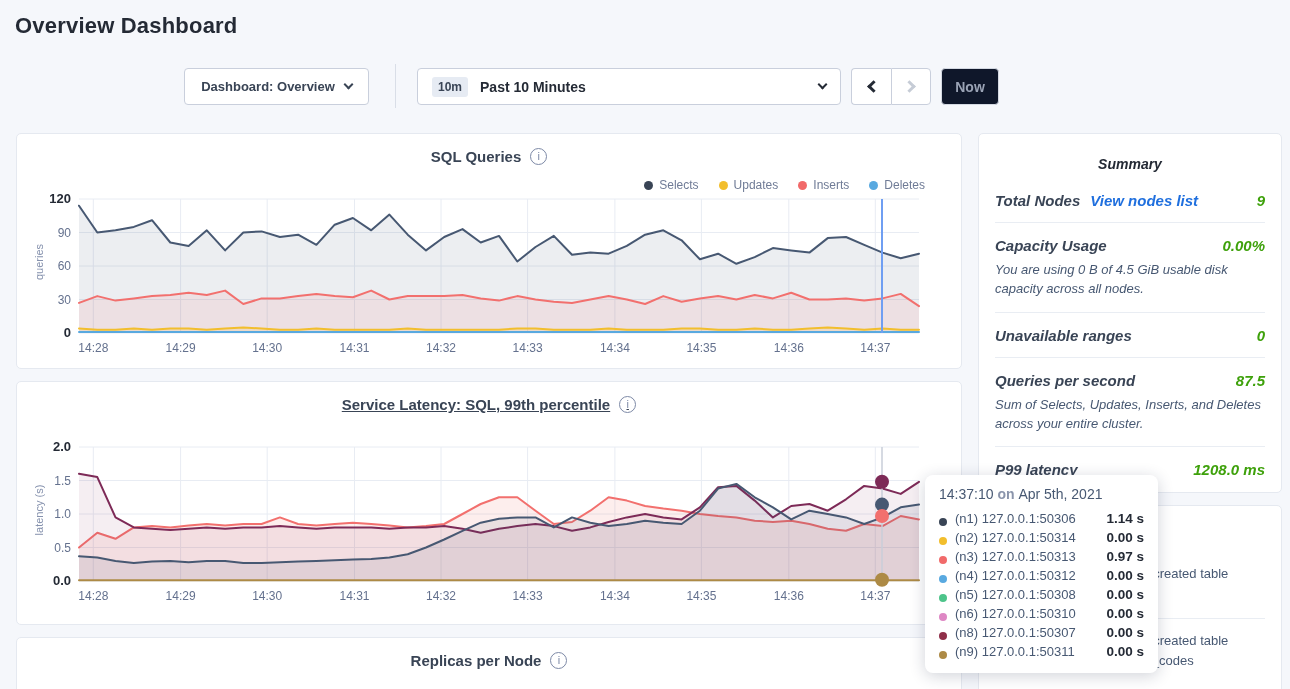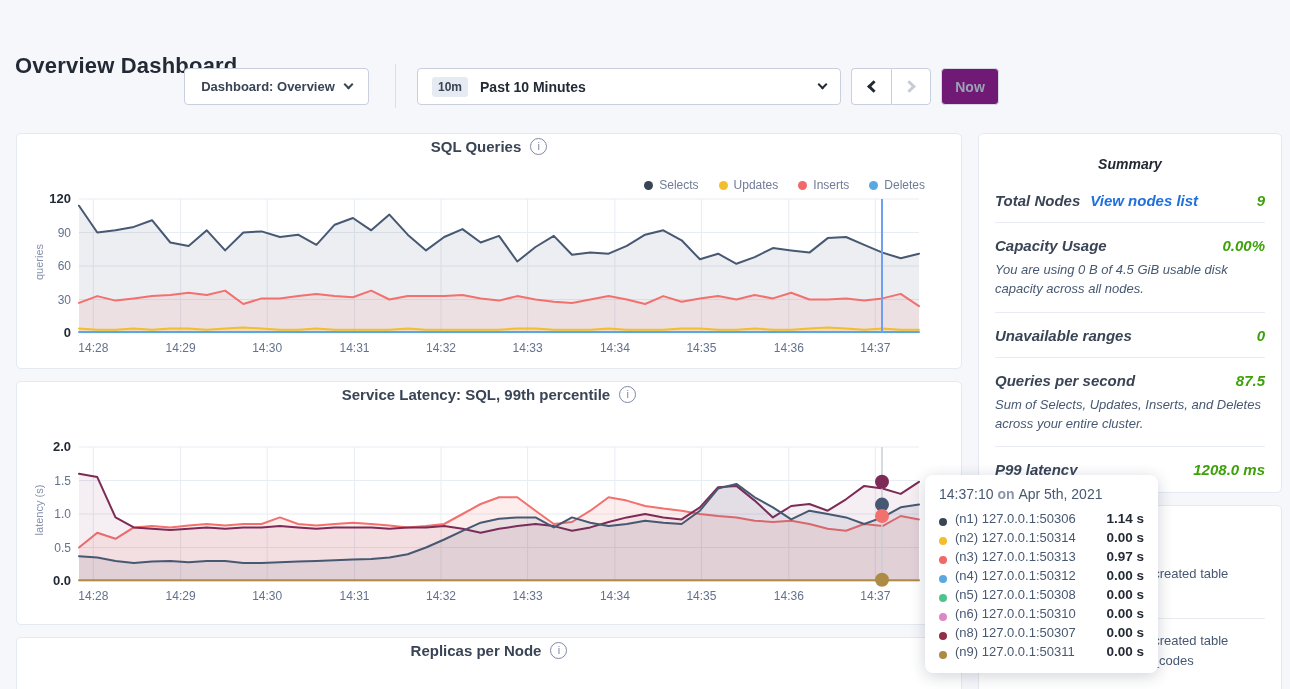--- a/index.html
+++ b/index.html
@@ -1,50 +1,50 @@
 <!DOCTYPE html>
 <html><head>
 <meta charset="utf-8">
 <style>
   * { margin:0; padding:0; box-sizing:border-box; }
   html,body { background:#f5f7fb; }
   body { font-family:"Liberation Sans","DejaVu Sans",sans-serif; color:#394455; }
   .app { position:relative; width:1290px; height:689px; overflow:hidden; background:#f5f7fb; }
 
-  h1.page-title { position:absolute; left:15px; top:13px; font-size:22px; font-weight:600; color:#242a35; letter-spacing:.2px;margin-top:40px; }
+  h1.page-title { position:absolute; left:15px; top:13px; font-size:22px; font-weight:600; color:#242a35; letter-spacing:.2px; }
 
   
   .ctl { position:absolute; top:68px; height:37px; background:#fff; border:1px solid #c9cfdc; border-radius:4px;
          display:flex; align-items:center; font-size:13px; font-weight:700; color:#394455; cursor:pointer; }
   .dd { justify-content:center; gap:10px; }
   #graph-dd { left:15px; width:144px; }
   #dash-dd { left:184px; width:185px; }
   .chev-down { width:7px; height:7px; border-right:2px solid #394455; border-bottom:2px solid #394455; transform:rotate(45deg); margin-top:-4px; }
   .vdiv { position:absolute; left:395px; top:64px; width:1px; height:44px; background:#d9dee7; }
   #time-sel { left:417px; width:424px; padding:8px 14px; gap:12px; }
   #time-sel .badge { background:#e6ebf3; color:#394455; font-size:12px; font-weight:700; padding:3px 6px; border-radius:3px; }
   #time-sel .tlabel { font-size:14px; color:#242a35; }
   #time-sel .chev-down { margin-left:auto; border-color:#242a35; }
   .btn-group { position:absolute; left:851px; top:68px; display:flex; }
   .btn-group button { width:40px; height:37px; background:#fff; border:1px solid #c9cfdc; display:flex; align-items:center; justify-content:center; cursor:pointer; }
   .btn-group button:first-child { border-radius:4px 0 0 4px; border-right:none; }
   .btn-group button:last-child { border-radius:0 4px 4px 0; }
   .chev-left { width:9px; height:9px; border-left:3px solid #242a35; border-bottom:3px solid #242a35; transform:rotate(45deg); margin-left:3px; }
   .chev-right { width:9px; height:9px; border-right:3px solid #c6ccd6; border-top:3px solid #c6ccd6; transform:rotate(45deg); margin-right:3px; }
-  #now-btn { left:941px; width:58px; justify-content:center; background:#701a75; color:#9aa3b5; font-size:14px; border-color:#d4d9e2; }
+  #now-btn { left:941px; width:58px; justify-content:center; background:#0f172a; color:#9aa3b5; font-size:14px; border-color:#d4d9e2; }
 
   
   .panel { position:absolute; background:#fff; border:1px solid #e5e9f0; border-radius:5px; }
   #sql-panel      { left:16px; top:133px; width:946px; height:236px; }
-  #latency-panel  { left:16px; top:381px; width:946px; height:244px; }
+  #latency-panel  { left:16px; top:381px; width:946px; height:244px;text-decoration:underline; }
   #replicas-panel { left:16px; top:637px; width:946px; height:120px; }
   #summary-panel  { left:978px; top:133px; width:304px; height:360px; }
   #events-panel   { left:978px; top:505px; width:304px; height:220px; }
 
-  .chart-title-row { display:flex; align-items:center; justify-content:center; gap:9px; margin-top:4px; }
+  .chart-title-row { display:flex; align-items:center; justify-content:center; gap:9px; margin-top:14px; }
   .chart-title-row h3 { font-size:15px; font-weight:700; color:#394455; }
   .info-icon { width:17px; height:17px; border:1px solid #7d89a6; border-radius:50%; color:#7d89a6;
                font-size:11px; line-height:15px; text-align:center; font-style:normal; cursor:pointer; flex:none; }
   .legend { position:absolute; right:36px; top:44px; display:flex; gap:20px; }
   .legend-item { display:flex; align-items:center; gap:6px; font-size:12px; color:#6f7b96; cursor:pointer; }
   .legend-dot { width:9px; height:9px; border-radius:50%; flex:none; }
   .chart-svg { position:absolute; left:0; top:55px; display:block; }
   .chart-svg text { font-family:"Liberation Sans","DejaVu Sans",sans-serif; }
   .ylab { position:absolute; left:-28px; top:122px; width:100px; text-align:center;
           transform:rotate(-90deg); font-size:11px; color:#8591ad; }

